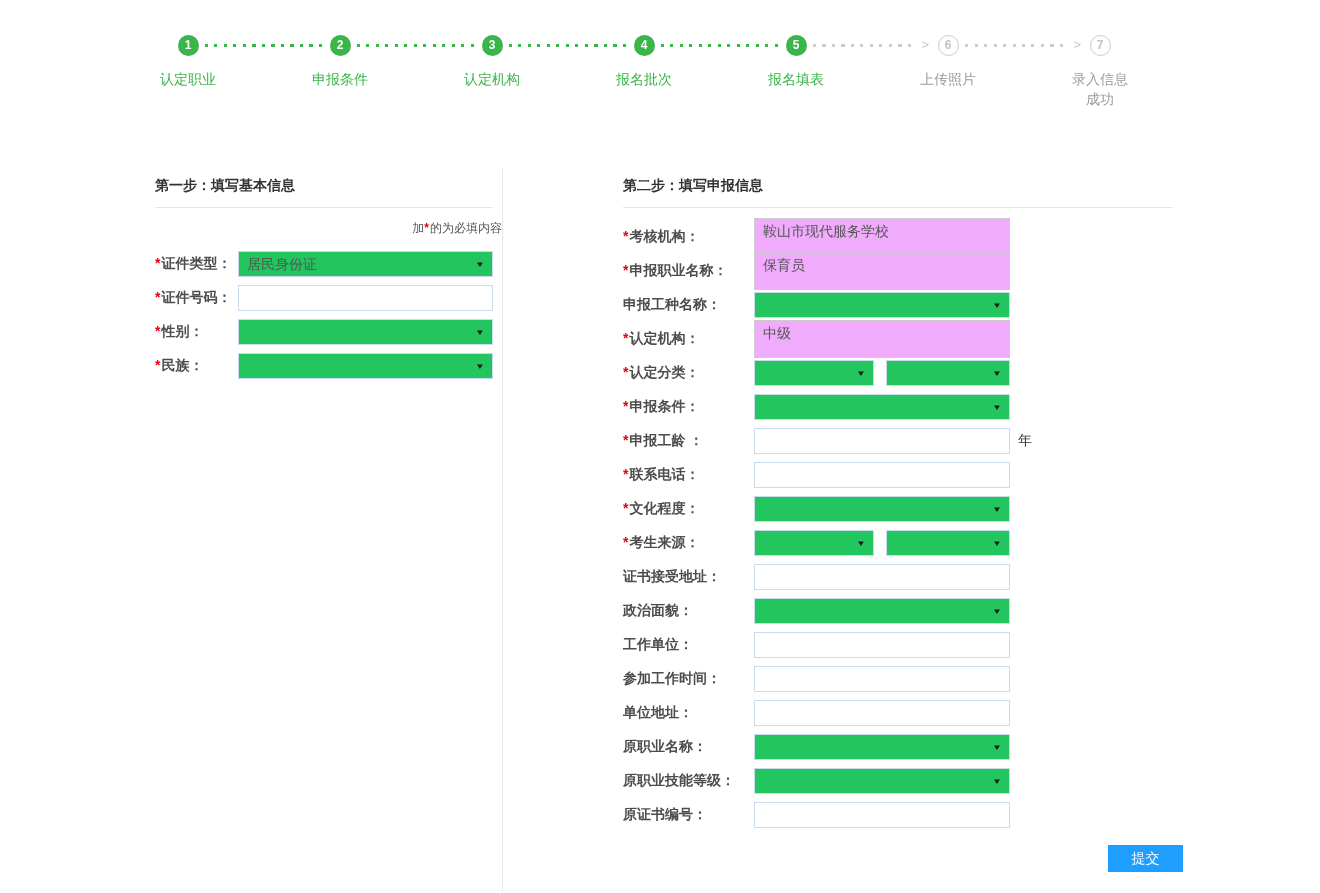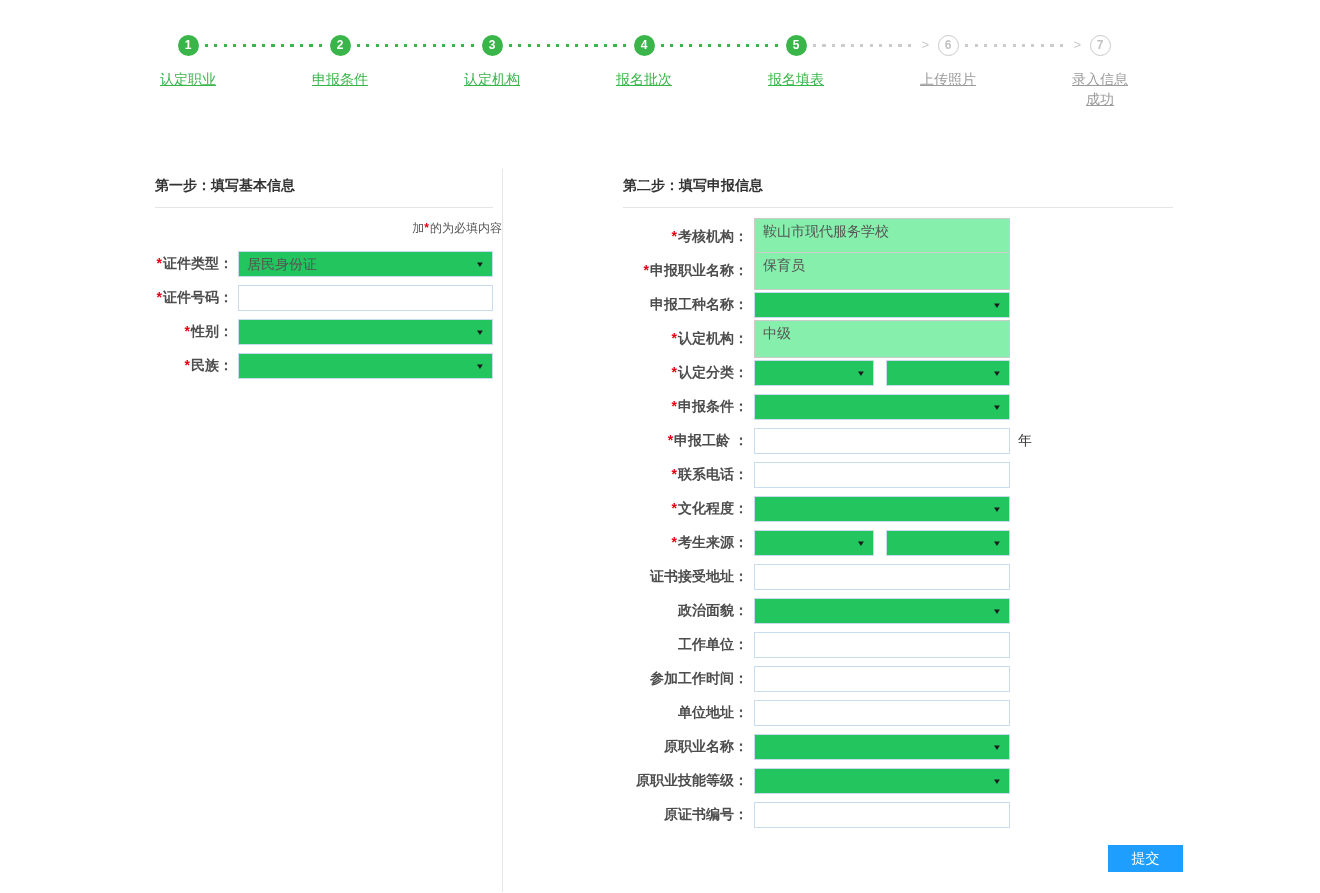--- a/index.html
+++ b/index.html
@@ -15,56 +15,56 @@
     width:21px;height:21px;border-radius:50%;margin:0 auto;
     font-size:12px;font-weight:bold;line-height:21px;text-align:center;
     box-sizing:border-box;
   }
   .step.active .circle{background:#39b54a;color:#fff;}
   .step.pending .circle{background:#fff;border:1px solid #c9c9c9;color:#c2c2c2;line-height:19px;}
   .conn{position:absolute;top:9px;left:calc(50% + 17px);width:118px;height:3px;}
   .conn.active{background:repeating-linear-gradient(90deg,#39b54a 0 3px,transparent 3px 9.5px);}
   .conn.pending{width:104px;background:repeating-linear-gradient(90deg,#cccccc 0 3px,transparent 3px 9.5px);}
   .conn .conn-arrow{position:absolute;right:-12px;top:-8px;color:#c9c9c9;font-size:13px;line-height:18px;}
-  .step-label{margin-top:13px;font-size:14px;line-height:20px;text-decoration:underline;}
+  .step-label{margin-top:13px;font-size:14px;line-height:20px;}
   .step.active .step-label{color:#39b54a;}
   .step.pending .step-label{color:#9b9b9b;}
   .step-label.narrow{width:64px;margin-left:auto;margin-right:auto;}
   
   .main{display:flex;margin-top:60px;height:723px;gap:48px;}
   .col-left{width:503px;box-sizing:border-box;border-right:1px solid #e7e7e7;padding:8px 0 0 155px;}
   .col-right{box-sizing:border-box;padding:8px 0 0 72px;}
   .panel-title{
     margin:0;font-size:14px;font-weight:bold;color:#333;
     padding-bottom:12px;border-bottom:1px solid #e5e5e5;
   }
   .col-left .panel-title{width:338px;}
   .col-right .panel-title{width:550px;}
   .note{margin:12px 0 14px;font-size:12px;color:#555;text-align:right;}
   .star{color:#e60012;margin-right:1px;font-weight:bold;}
   
   .row{display:flex;align-items:center;margin-bottom:8px;height:26px;}
-  .lbl{font-size:14px;font-weight:bold;color:#4d4d4d;text-align:right;white-space:nowrap;}
+  .lbl{font-size:14px;font-weight:bold;color:#4d4d4d;white-space:nowrap;}
   .col-left .lbl{width:78px;margin-right:5px;}
   .col-right .lbl{width:125px;margin-right:6px;}
   .ctl-text{
     box-sizing:border-box;height:26px;border:1px solid #c9dcee;background:#fff;
     padding:0 8px;font-size:14px;color:#555;outline:none;
     font-family:"Liberation Sans","DejaVu Sans",sans-serif;
   }
   .w-full{width:255px;}
   .col-right .w-full{width:256px;}
   .sel{position:relative;box-sizing:border-box;height:26px;border:1px solid #c9dcee;background:#22c55e;cursor:pointer;}
   .sel .val{display:block;line-height:24px;padding:0 20px 0 8px;font-size:14px;color:#555;
     overflow:hidden;white-space:nowrap;}
   .caret{position:absolute;right:7px;top:50%;transform:translateY(-50%) scaleY(.8);font-size:10px;color:#1a1a1a;}
   .w-half-a{width:120px;margin-right:12px;}
   .w-half-b{width:124px;}
   .ro{
-    box-sizing:border-box;height:38px;background:#86efac;border:1px solid #ccc;
+    box-sizing:border-box;height:38px;background:#f0abfc;border:1px solid #ccc;
     line-height:24px;padding:0 8px;font-size:14px;color:#555;
   }
   .suffix{margin-left:8px;font-size:14px;color:#333;}
   
   .submit-row{width:550px;text-align:right;margin-top:17px;}
   .submit-btn{
     display:inline-block;width:75px;height:27px;margin-right:-10px;
     background:#1e9fff;border:none;color:#fff;font-size:14px;cursor:pointer;
     font-family:"Liberation Sans","DejaVu Sans",sans-serif;
   }

